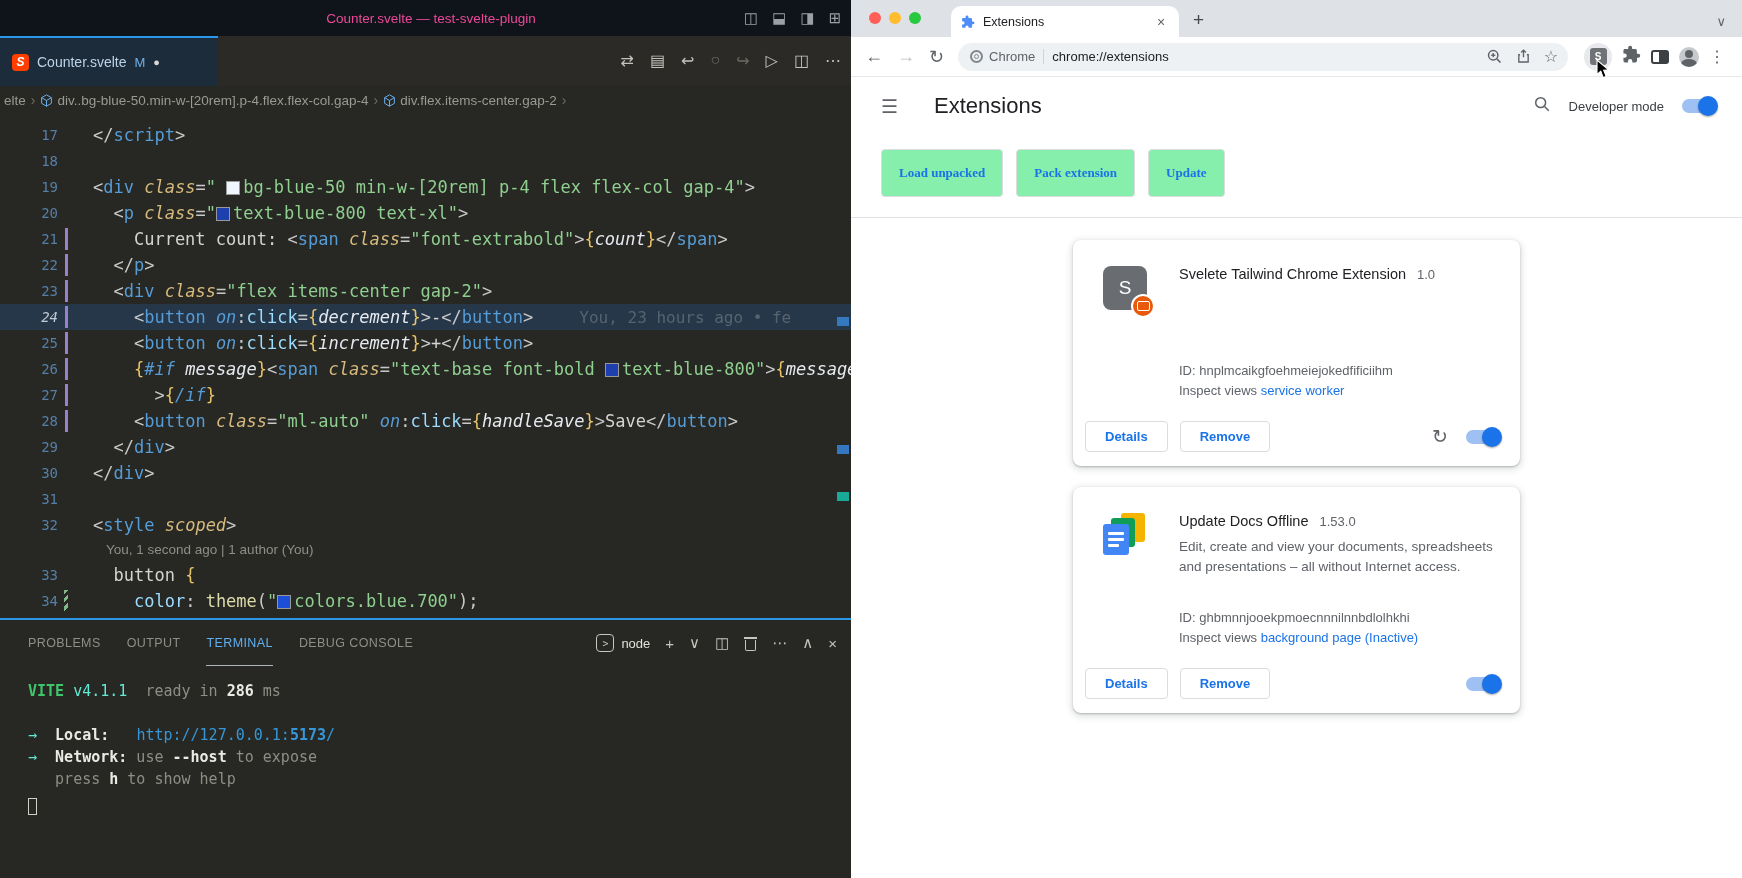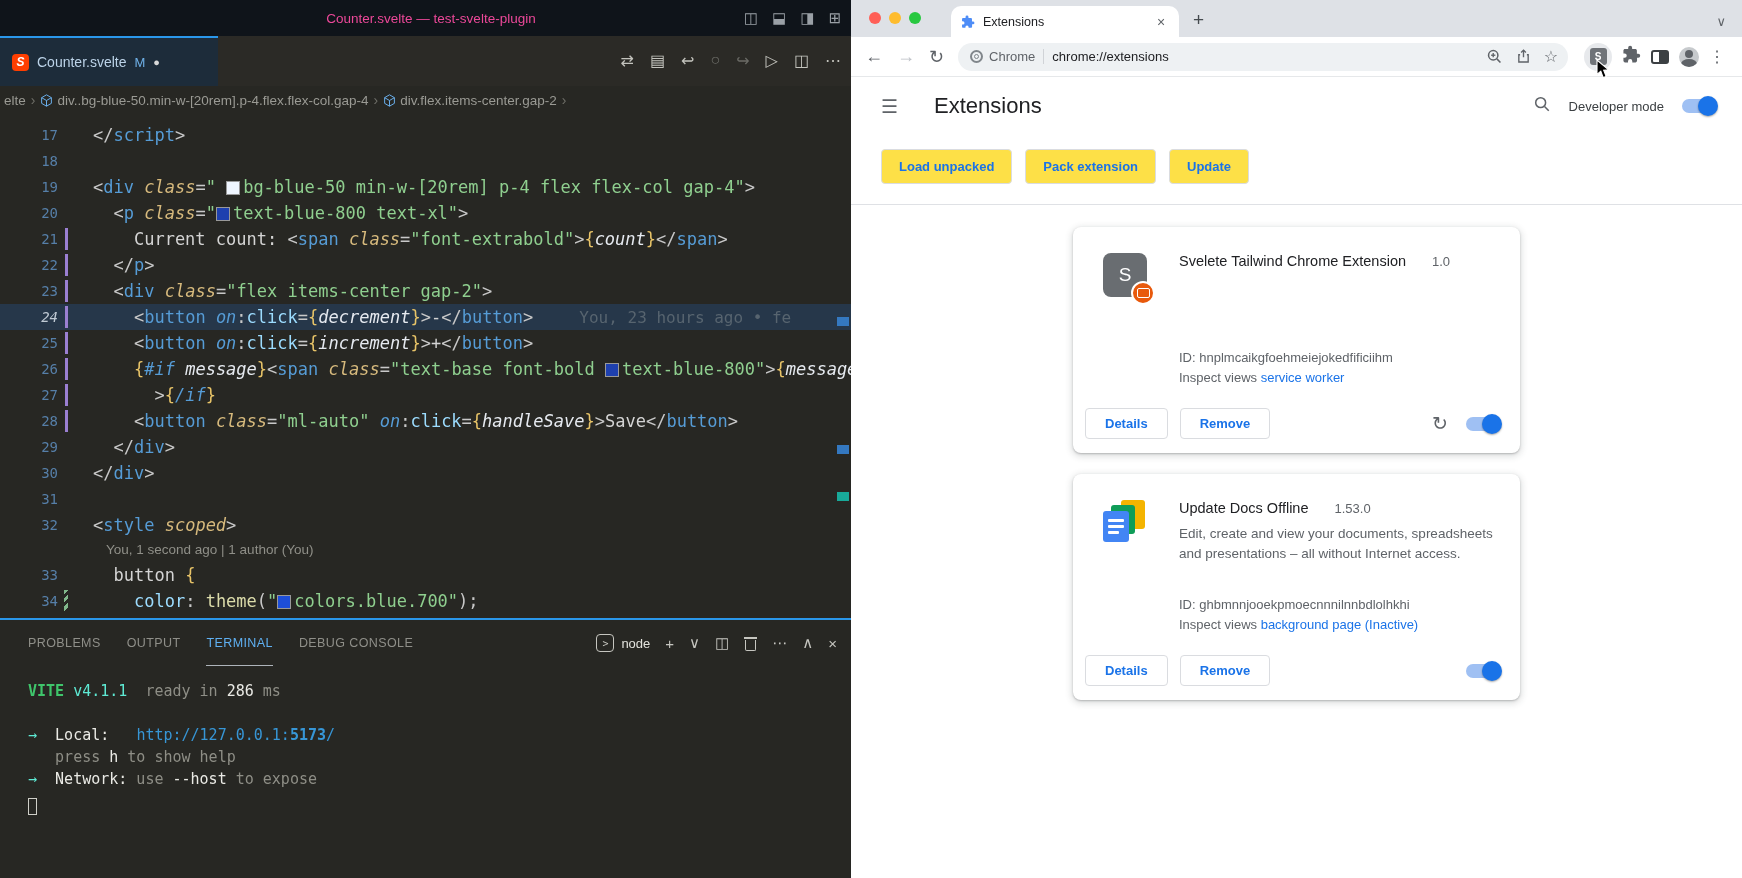--- a/index.html
+++ b/index.html
@@ -54,21 +54,21 @@
   .panel-tab.active { color:#5fb0f2; border-bottom-color:#aeb4ba; }
   .panel-right { margin-left:auto; display:flex; align-items:center; gap:15px; color:#c6c6c0; }
   .node-box { width:18px; height:18px; border:1.4px solid #c6c6c0; border-radius:4px; font-size:10px; display:flex; align-items:center; justify-content:center; font-family:"DejaVu Sans Mono",monospace; }
   .node-label { font-size:13px; color:#e2e2dc; margin-left:-8px; }
   .trash-icon { position:relative; width:13px; height:15px; display:inline-block; }
   .trash-lid { position:absolute; top:1px; left:0; right:0; height:2px; background:#c6c6c0; }
   .trash-can { position:absolute; top:4px; left:1px; right:1px; bottom:0; border:1.5px solid #c6c6c0; border-top:none; border-radius:0 0 2px 2px; }
 
   .terminal { padding:14px 0 0 28px; font-family:"DejaVu Sans Mono","Liberation Mono",monospace; font-size:15px; }
   .term-line { height:22px; line-height:22px; white-space:pre; }
-  .tg{color:#5eead4}.tgb{color:#3fc56b;font-weight:bold}.twb{color:#eaeae5;font-weight:normal}
+  .tg{color:#5eead4}.tgb{color:#3fc56b;font-weight:bold}.twb{color:#eaeae5;font-weight:bold}
   .td{color:#8e8e86}.tc{color:#3796d6}.tcb{color:#3796d6;font-weight:bold}
   .term-cursor { display:inline-block; width:9px; height:17px; border:1px solid #cfcfc8; margin-top:8px; }
 
   
   .chrome { flex:1; height:878px; display:flex; flex-direction:column; background:#fff; position:relative; }
   .tabstrip { height:37px; background:#dee1e6; display:flex; align-items:flex-end; flex:none; position:relative; }
   .traffic { position:absolute; left:18px; top:12px; display:flex; gap:8px; }
   .traffic span { width:12px; height:12px; border-radius:50%; }
   .t-red{background:#ff5f57}.t-yellow{background:#febc2e}.t-green{background:#28c840}
   .browser-tab { margin-left:100px; width:228px; height:31px; background:#fff; border-radius:10px 10px 0 0; display:flex; align-items:center; padding:0 10px; gap:8px; }
@@ -105,39 +105,39 @@
   .ext-page { flex:1; background:#fff; overflow:hidden; }
   .ext-header { height:58px; display:flex; align-items:center; padding:0 26px 0 30px; }
   .hamburger { color:#5f6368; font-size:19px; margin-right:36px; }
   .ext-title { font-size:22px; color:#202124; font-weight:400; }
   .ext-header-right { margin-left:auto; display:flex; align-items:center; gap:18px; }
   .search-ic svg { width:18px; height:18px; }
   .devmode-label { font-size:13px; color:#3c4043; }
   .toggle { width:34px; height:14px; border-radius:8px; background:#9fc0f3; position:relative; flex:none; }
   .toggle::after { content:''; position:absolute; right:-2px; top:-3px; width:20px; height:20px; border-radius:50%; background:#1a73e8; box-shadow:0 1px 2px rgba(0,0,0,.35); }
   .dev-row { display:flex; gap:13px; padding:14px 0 20px 30px; }
-  .dev-btn { height:35px; padding:0 17px; background:#fde047; border:1px solid #dadce0; border-radius:4px; color:#1a73e8; font-size:13px; font-weight:bold; display:flex; align-items:center; font-family:Liberation Sans, sans-serif; }
+  .dev-btn { height:48px; padding:0 17px; background:#86efac; border:1px solid #dadce0; border-radius:4px; color:#1a73e8; font-size:13px; font-weight:bold; display:flex; align-items:center; font-family:Liberation Serif, serif; }
   .ext-divider { height:1px; background:#dfe1e5; }
 
   .cards { display:flex; flex-direction:column; align-items:center; padding-top:22px; gap:21px; }
   .card { width:447px; min-height:226px; background:#fff; border-radius:8px;
     box-shadow:0 1px 2px rgba(60,64,67,.3), 0 2px 6px 2px rgba(60,64,67,.15); display:flex; flex-direction:column; }
   .card-main { display:flex; padding:26px 24px 10px 30px; gap:26px; flex:1; }
   .card-icon-wrap { width:50px; flex:none; position:relative; }
   .icon-svelte-s { width:44px; height:44px; background:#696d71; border-radius:8px; color:#fff; font-size:19px; display:flex; align-items:center; justify-content:center; }
   .icon-badge { position:absolute; left:28px; top:28px; width:24px; height:24px; border-radius:50%; background:#e8590c; border:2px solid #fff; display:flex; align-items:center; justify-content:center; }
   .icon-badge::after { content:''; width:11px; height:8px; border:1.6px solid #fff; border-radius:2px; background:transparent; }
   .icon-gdocs { position:relative; width:44px; height:44px; }
   .gd-yellow { position:absolute; right:2px; top:0; width:24px; height:29px; background:#f4b400; border-radius:3px; }
   .gd-green { position:absolute; left:8px; top:5px; width:24px; height:29px; background:#0f9d58; border-radius:3px; }
   .gd-blue { position:absolute; left:0; top:11px; width:26px; height:31px; background:#4285f4; border-radius:3px; }
   .gd-blue i { position:absolute; left:5px; right:5px; height:2.5px; background:#fff; border-radius:1px; }
   .gd-blue i:nth-child(1){top:8px}.gd-blue i:nth-child(2){top:14px}.gd-blue i:nth-child(3){top:20px; right:10px}
   .card-body { flex:1; display:flex; flex-direction:column; }
-  .card-title-row { display:flex; align-items:baseline; gap:26px; }
+  .card-title-row { display:flex; align-items:baseline; gap:11px; }
   .card-title { font-size:14.5px; color:#202124; }
   .card-version { font-size:13px; color:#5f6368; }
   .card-desc { font-size:13.5px; color:#5f6368; line-height:1.5; margin-top:8px; }
   .card-meta { margin-top:auto; padding-top:14px; }
   .card-id { font-size:13px; color:#5f6368; line-height:1.55; }
   .card-inspect { font-size:13px; color:#5f6368; line-height:1.55; }
   .inspect-link { color:#1a73e8; }
   .card-actions { display:flex; align-items:center; padding:10px 20px 14px 12px; gap:12px; }
   .card-btn { height:31px; padding:0 19px; background:#fff; border:1px solid #dadce0; border-radius:4px; color:#1a73e8; font-size:13px; font-weight:bold; display:flex; align-items:center; font-family:"Liberation Sans",sans-serif; }
   .card-actions-right { margin-left:auto; display:flex; align-items:center; gap:18px; }
@@ -249,22 +249,22 @@
             <span style="font-size: 15px;">∧</span>
             <span style="font-size: 15px;">×</span>
           </span>
       </div>
     </div>
     <div class="terminal">
       <div>
           <div class="term-line"><span class="tgb">VITE</span><span class="tg"> v4.1.1</span><span class="td">  ready in </span><span class="twb">286</span><span class="td"> ms</span></div>
           <div class="term-line"></div>
           <div class="term-line"><span class="tg">→</span><span class="twb">  Local:</span><span class="td">   </span><span class="tc">http://127.0.0.1:</span><span class="tcb">5173</span><span class="tc">/</span></div>
+          <div class="term-line"><span class="tg">→</span><span class="twb">  Network:</span><span class="td"> use </span><span class="twb">--host</span><span class="td"> to expose</span></div>
           <div class="term-line"><span class="td">   press </span><span class="twb">h</span><span class="td"> to show help</span></div>
-          <div class="term-line"><span class="tg">→</span><span class="twb">  Network:</span><span class="td"> use </span><span class="twb">--host</span><span class="td"> to expose</span></div>
         </div>
       <span class="term-cursor"></span>
     </div>
   </div>
 </div>
 
 <div class="chrome">
   <div class="tabstrip">
     <div class="traffic">
       <span class="t-red"></span>

